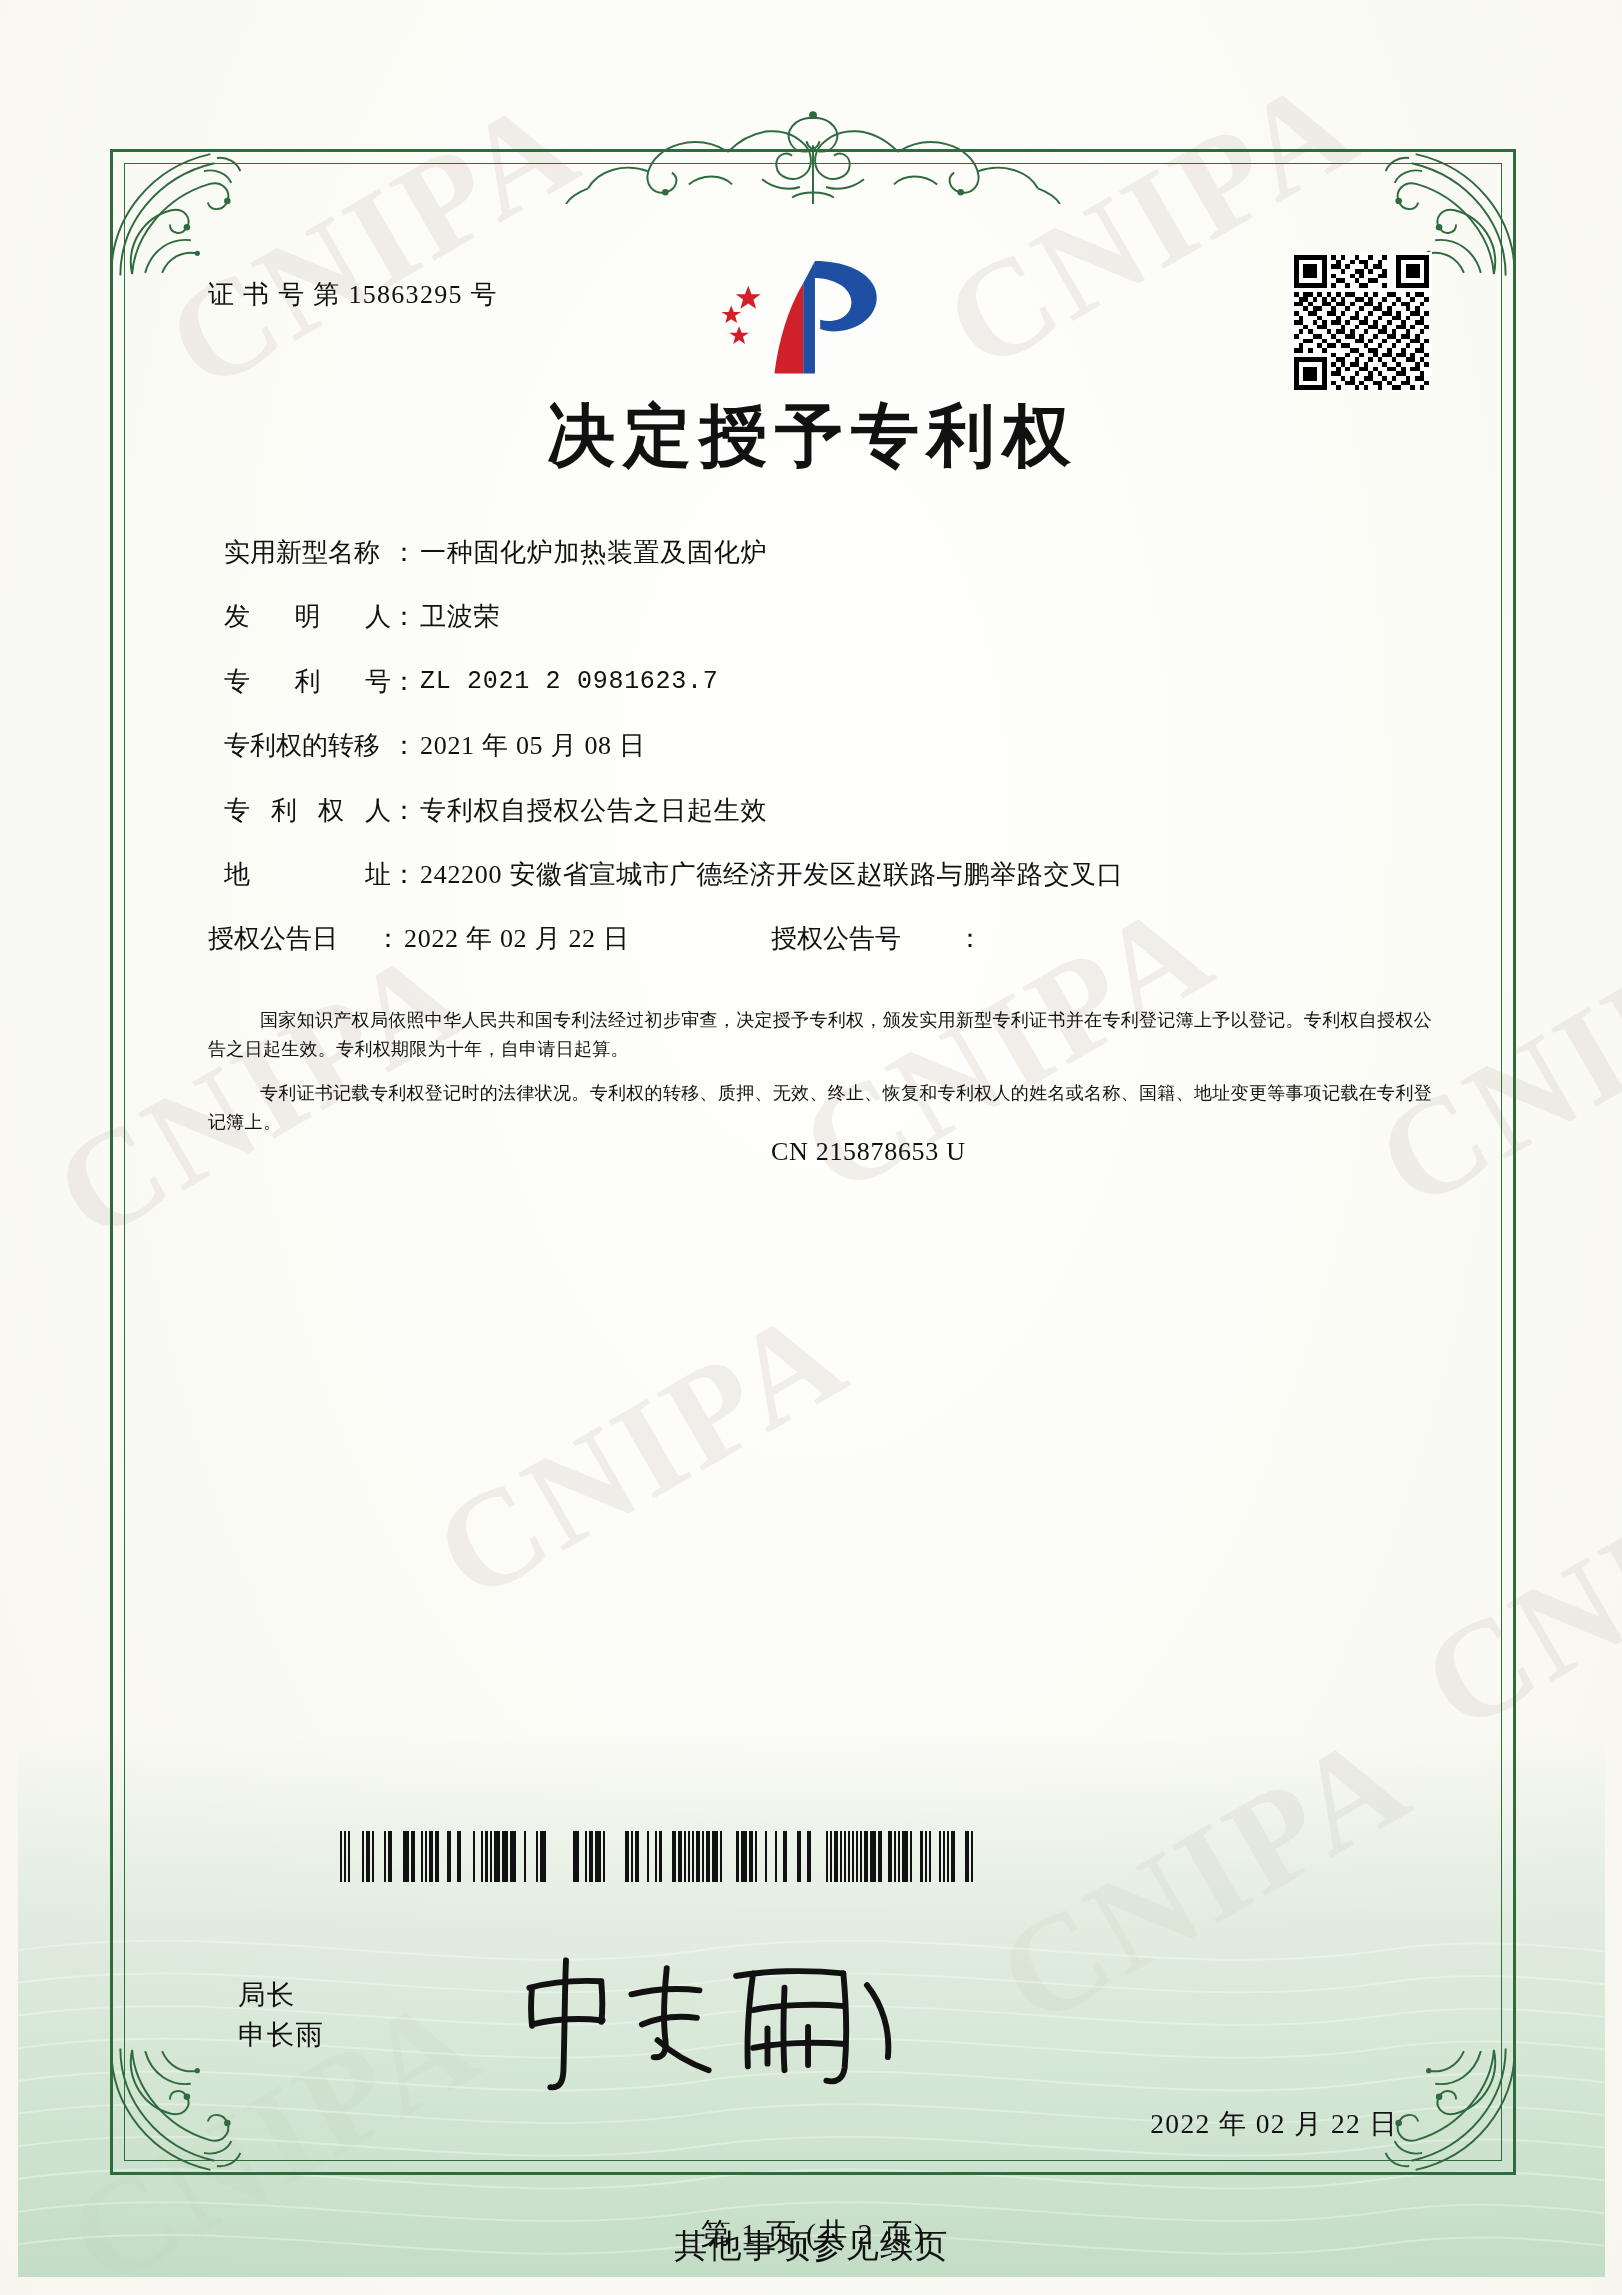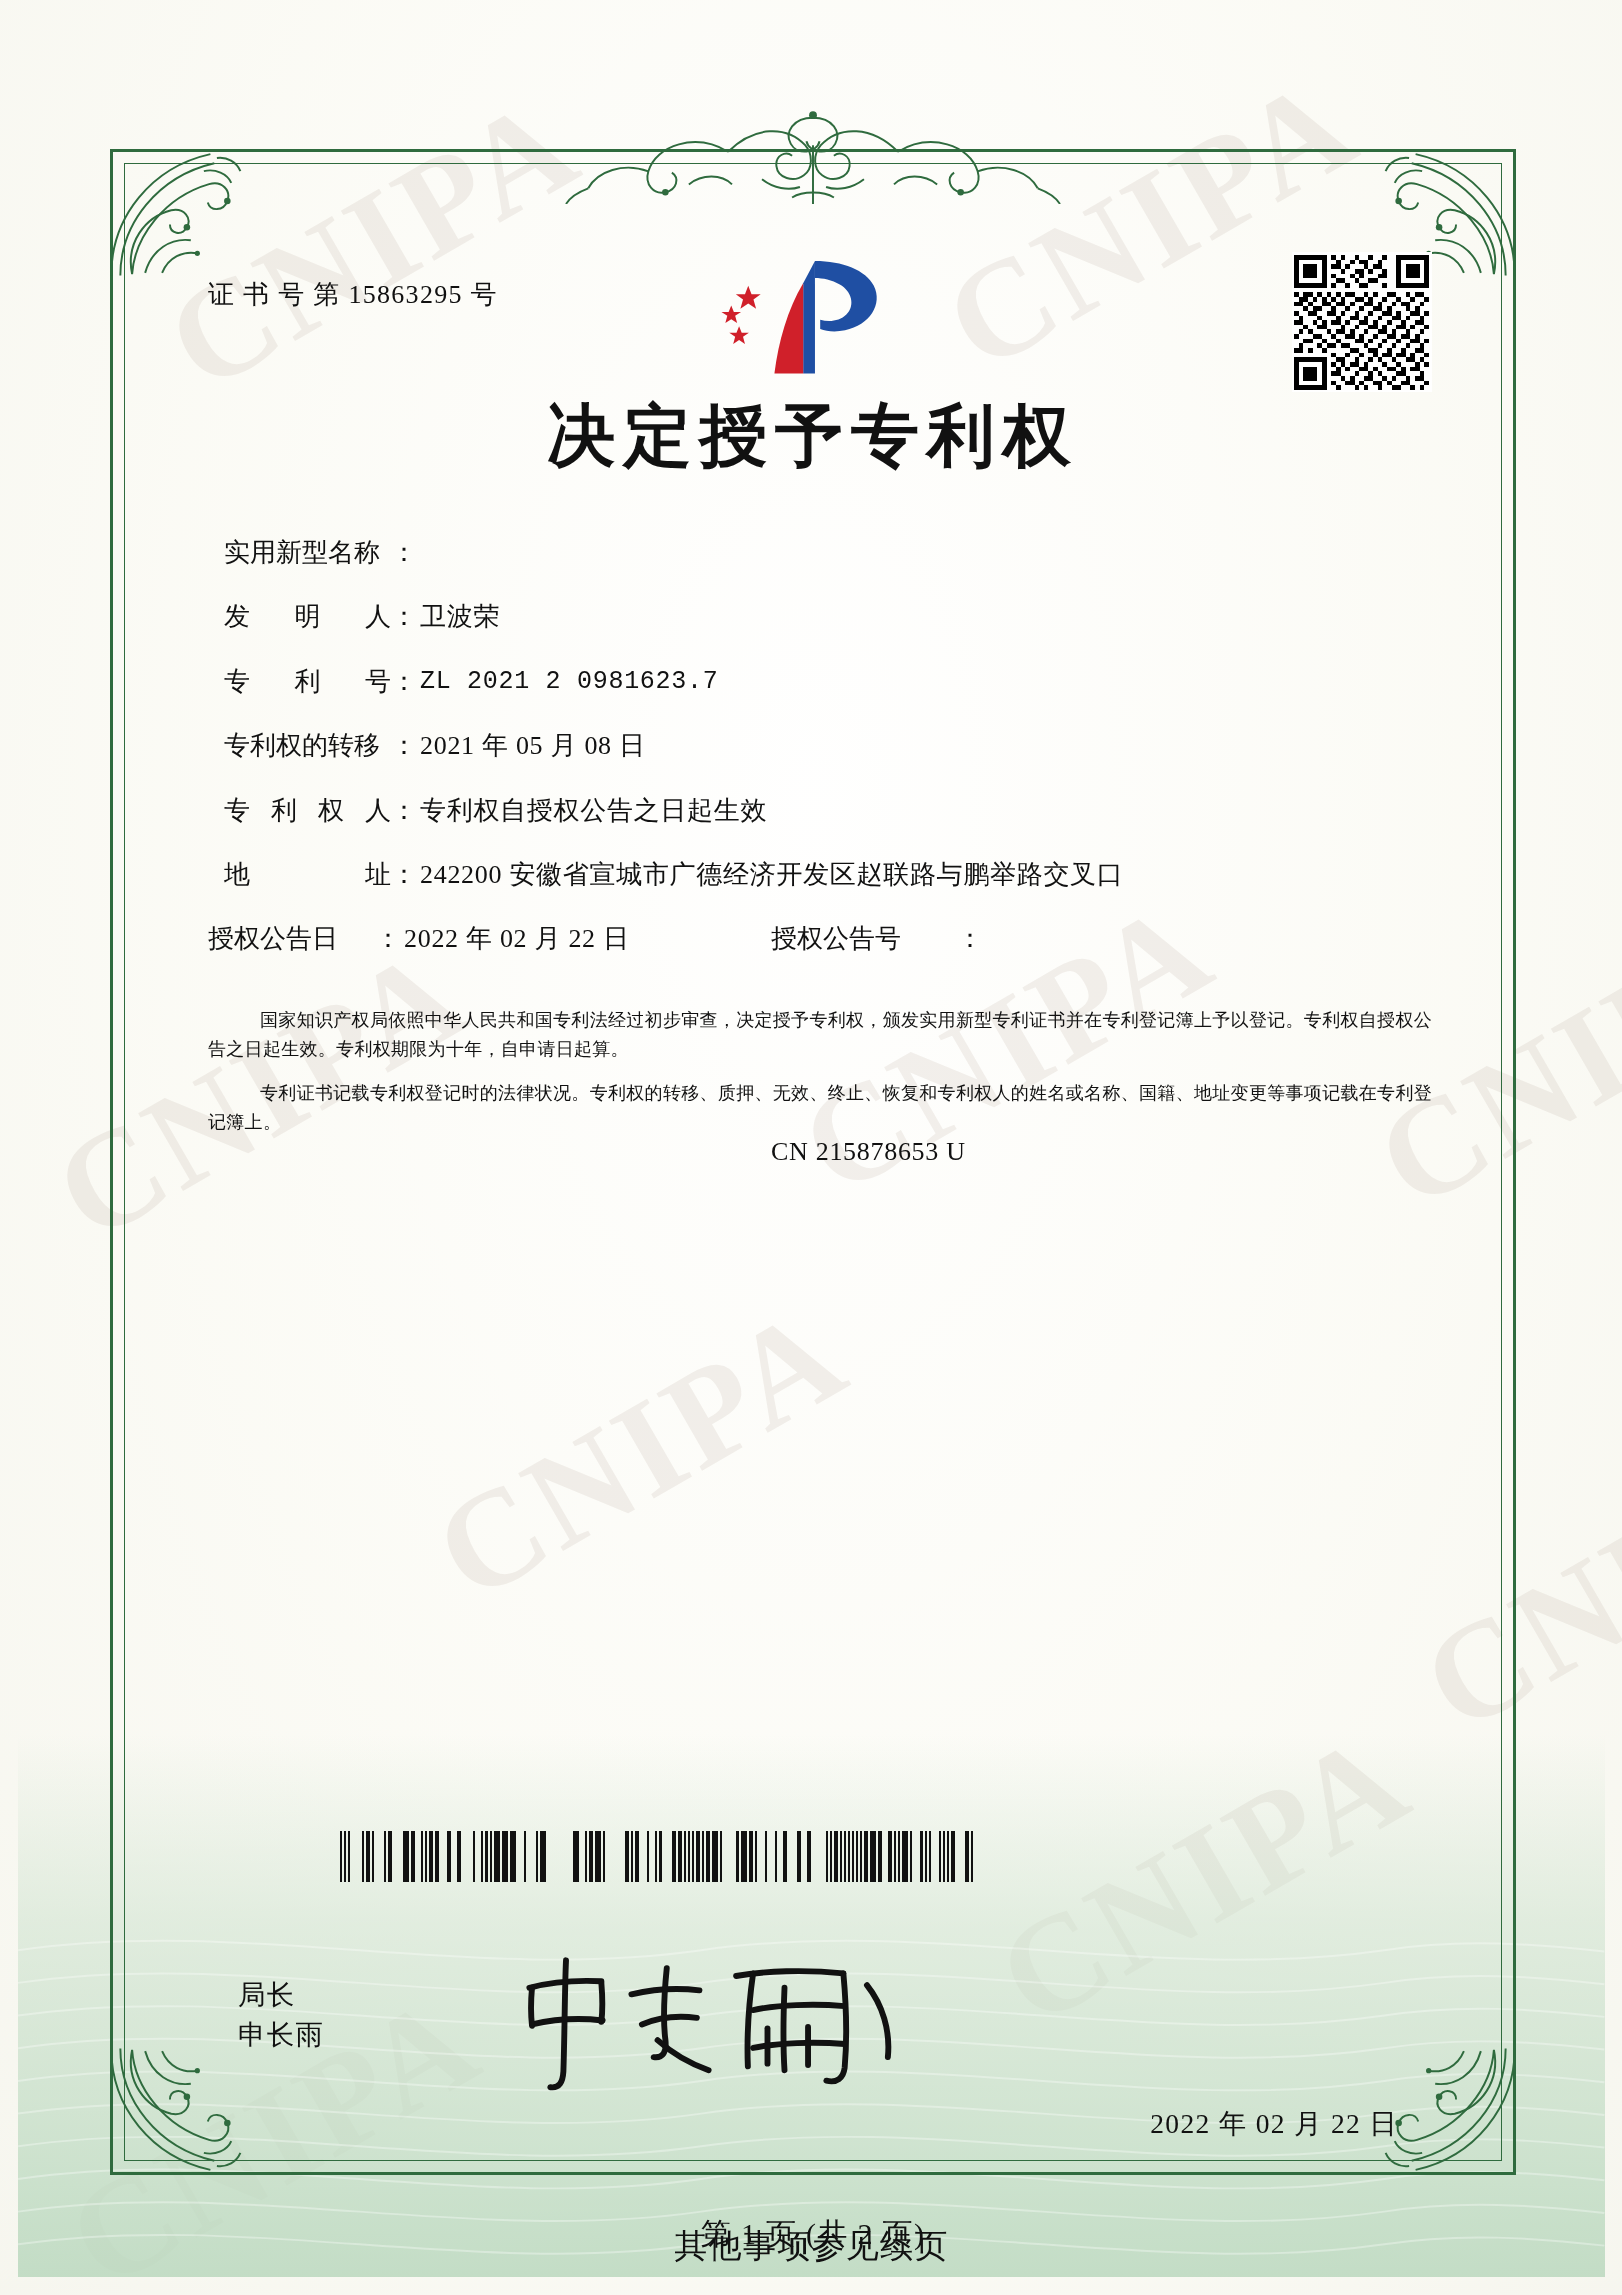--- a/index.html
+++ b/index.html
@@ -684,20 +684,21 @@
         </g>
       </svg>
     </div>
 
     <div class="title">决定授予专利权</div>
 
     <div class="fields">
 
       <div class="field">
         <div class="field-label"><span class="label-plain">实用新型名称</span><span class="colon">：</span></div>
+        <div class="field-value">一种固化炉加热装置及固化炉</div>
       </div>
 
       <div class="field">
         <div class="field-label"><span class="label-spread-3">发明人</span><span class="colon">：</span></div>
         <div class="field-value">卫波荣</div>
       </div>
 
       <div class="field">
         <div class="field-label"><span class="label-spread-3">专利号</span><span class="colon">：</span></div>
         <div class="field-value mono-val">ZL 2021 2 0981623.7</div>

